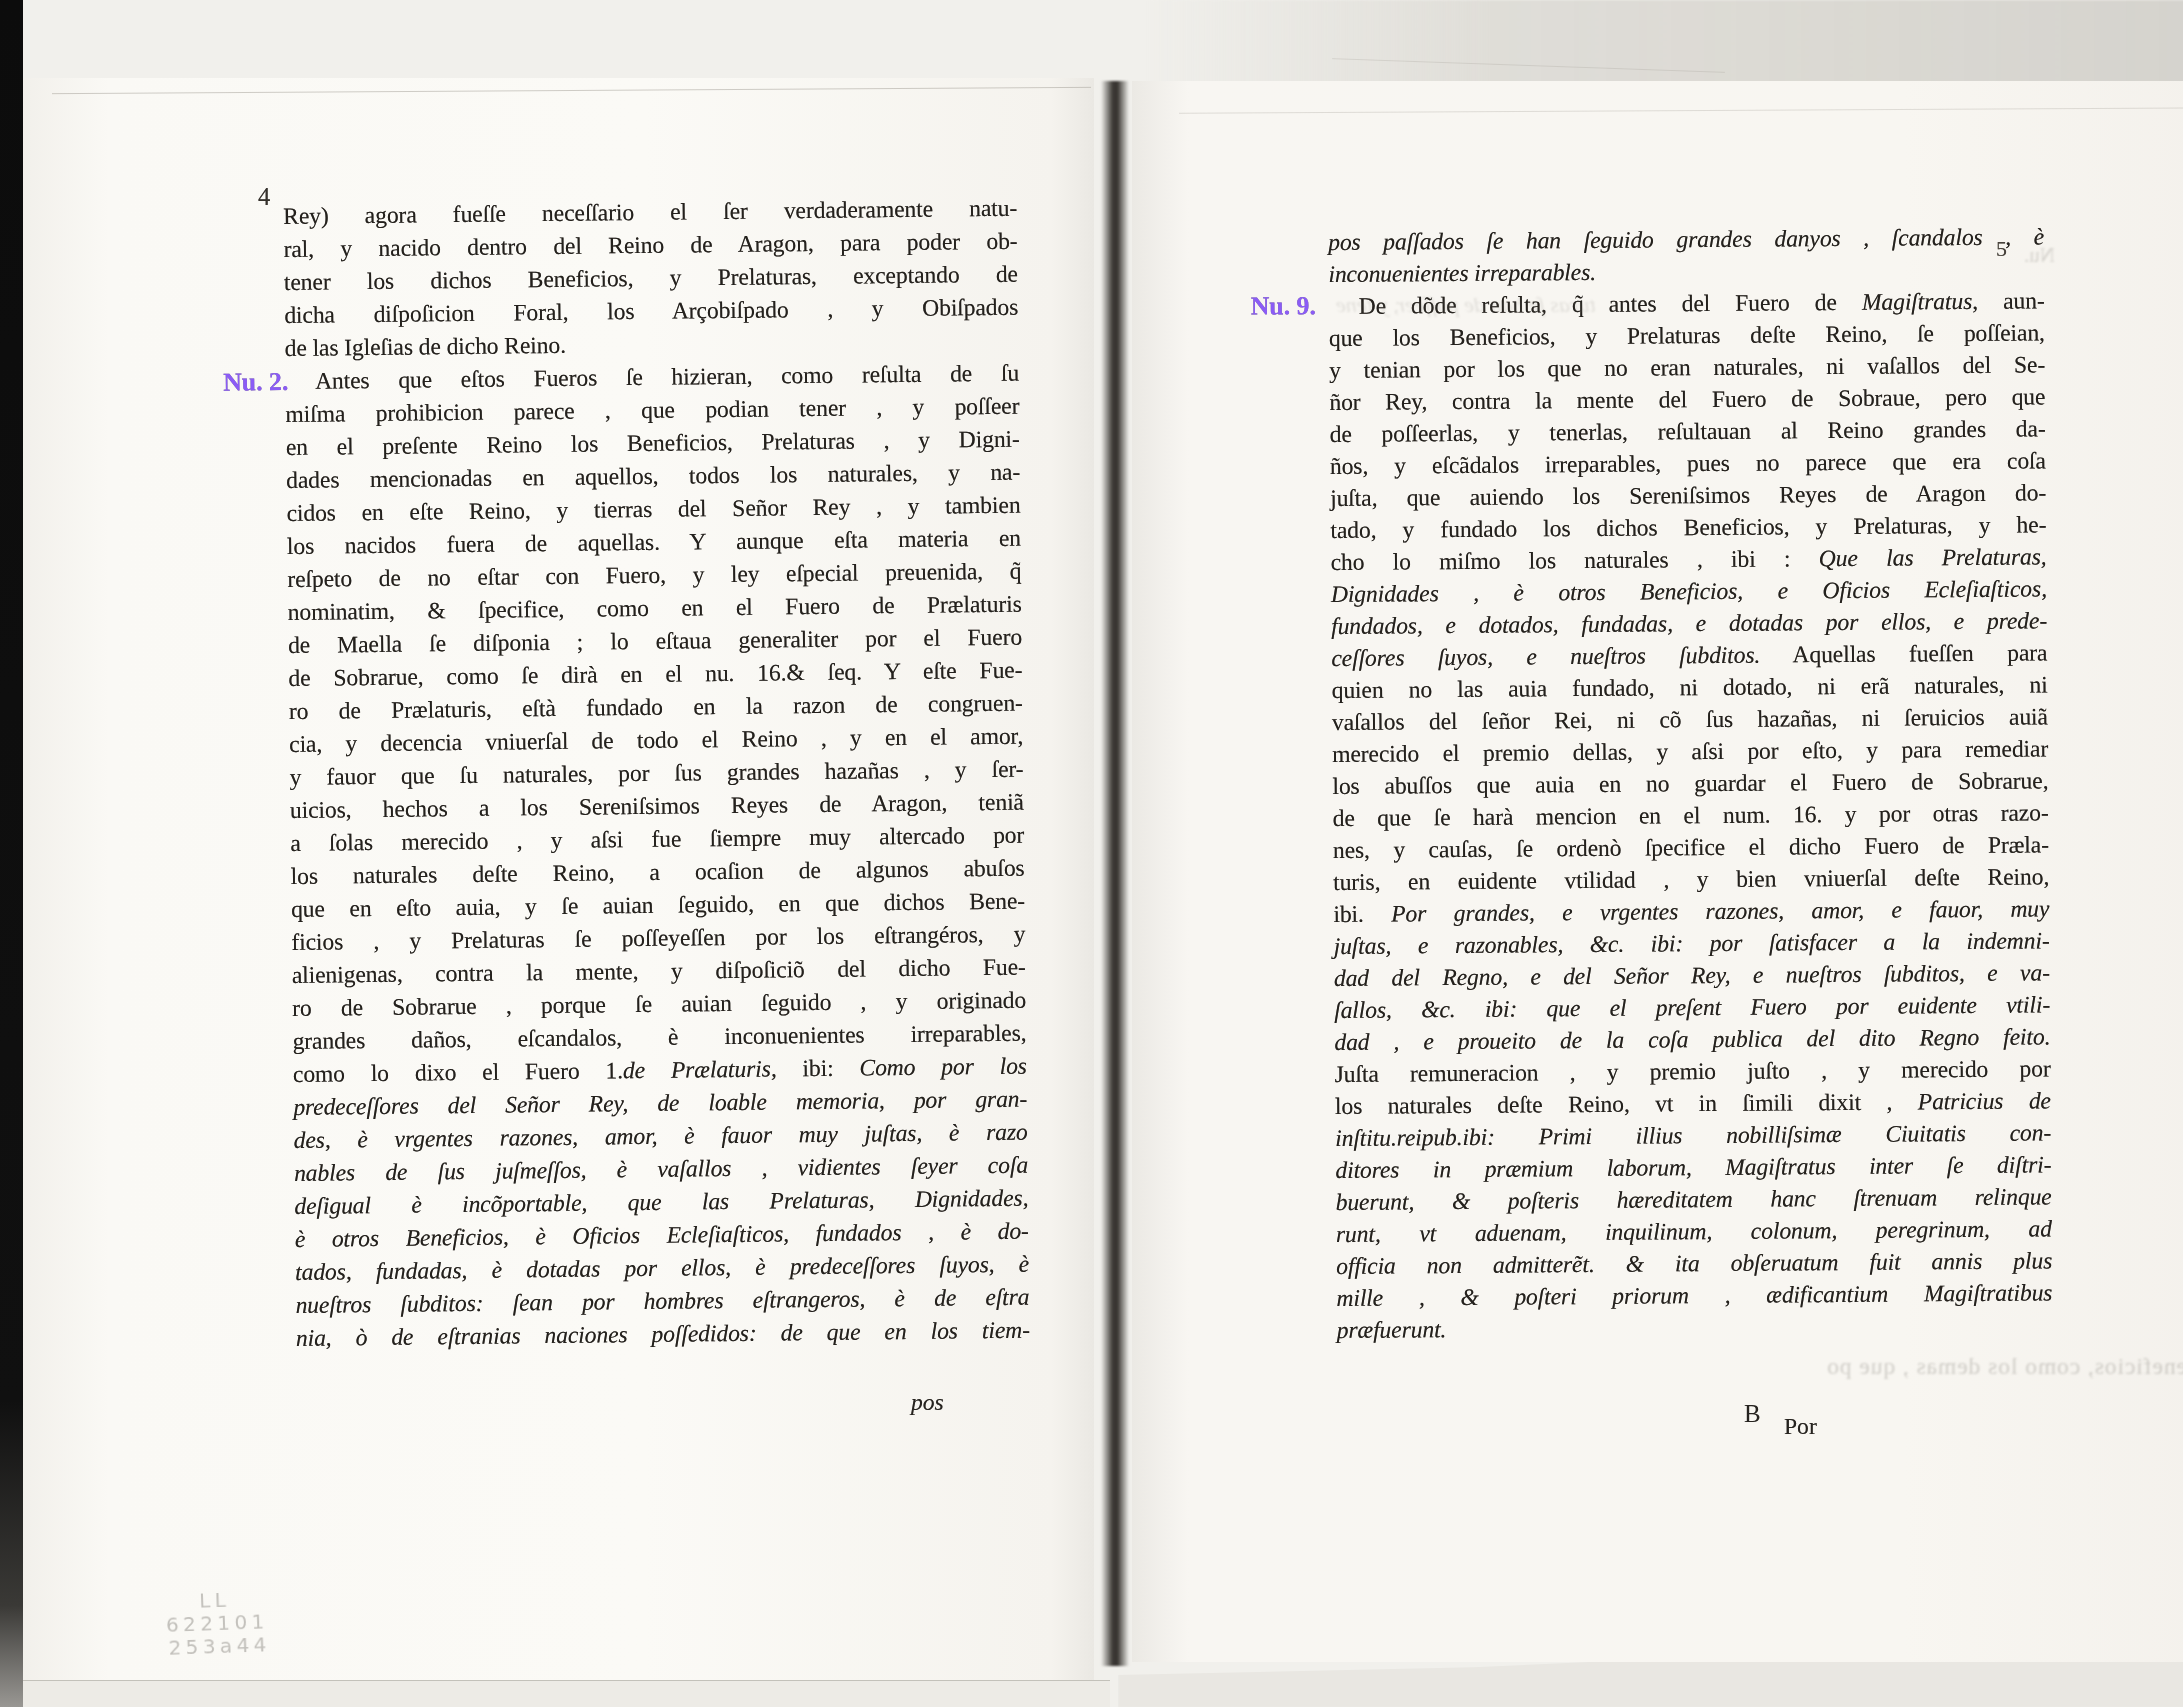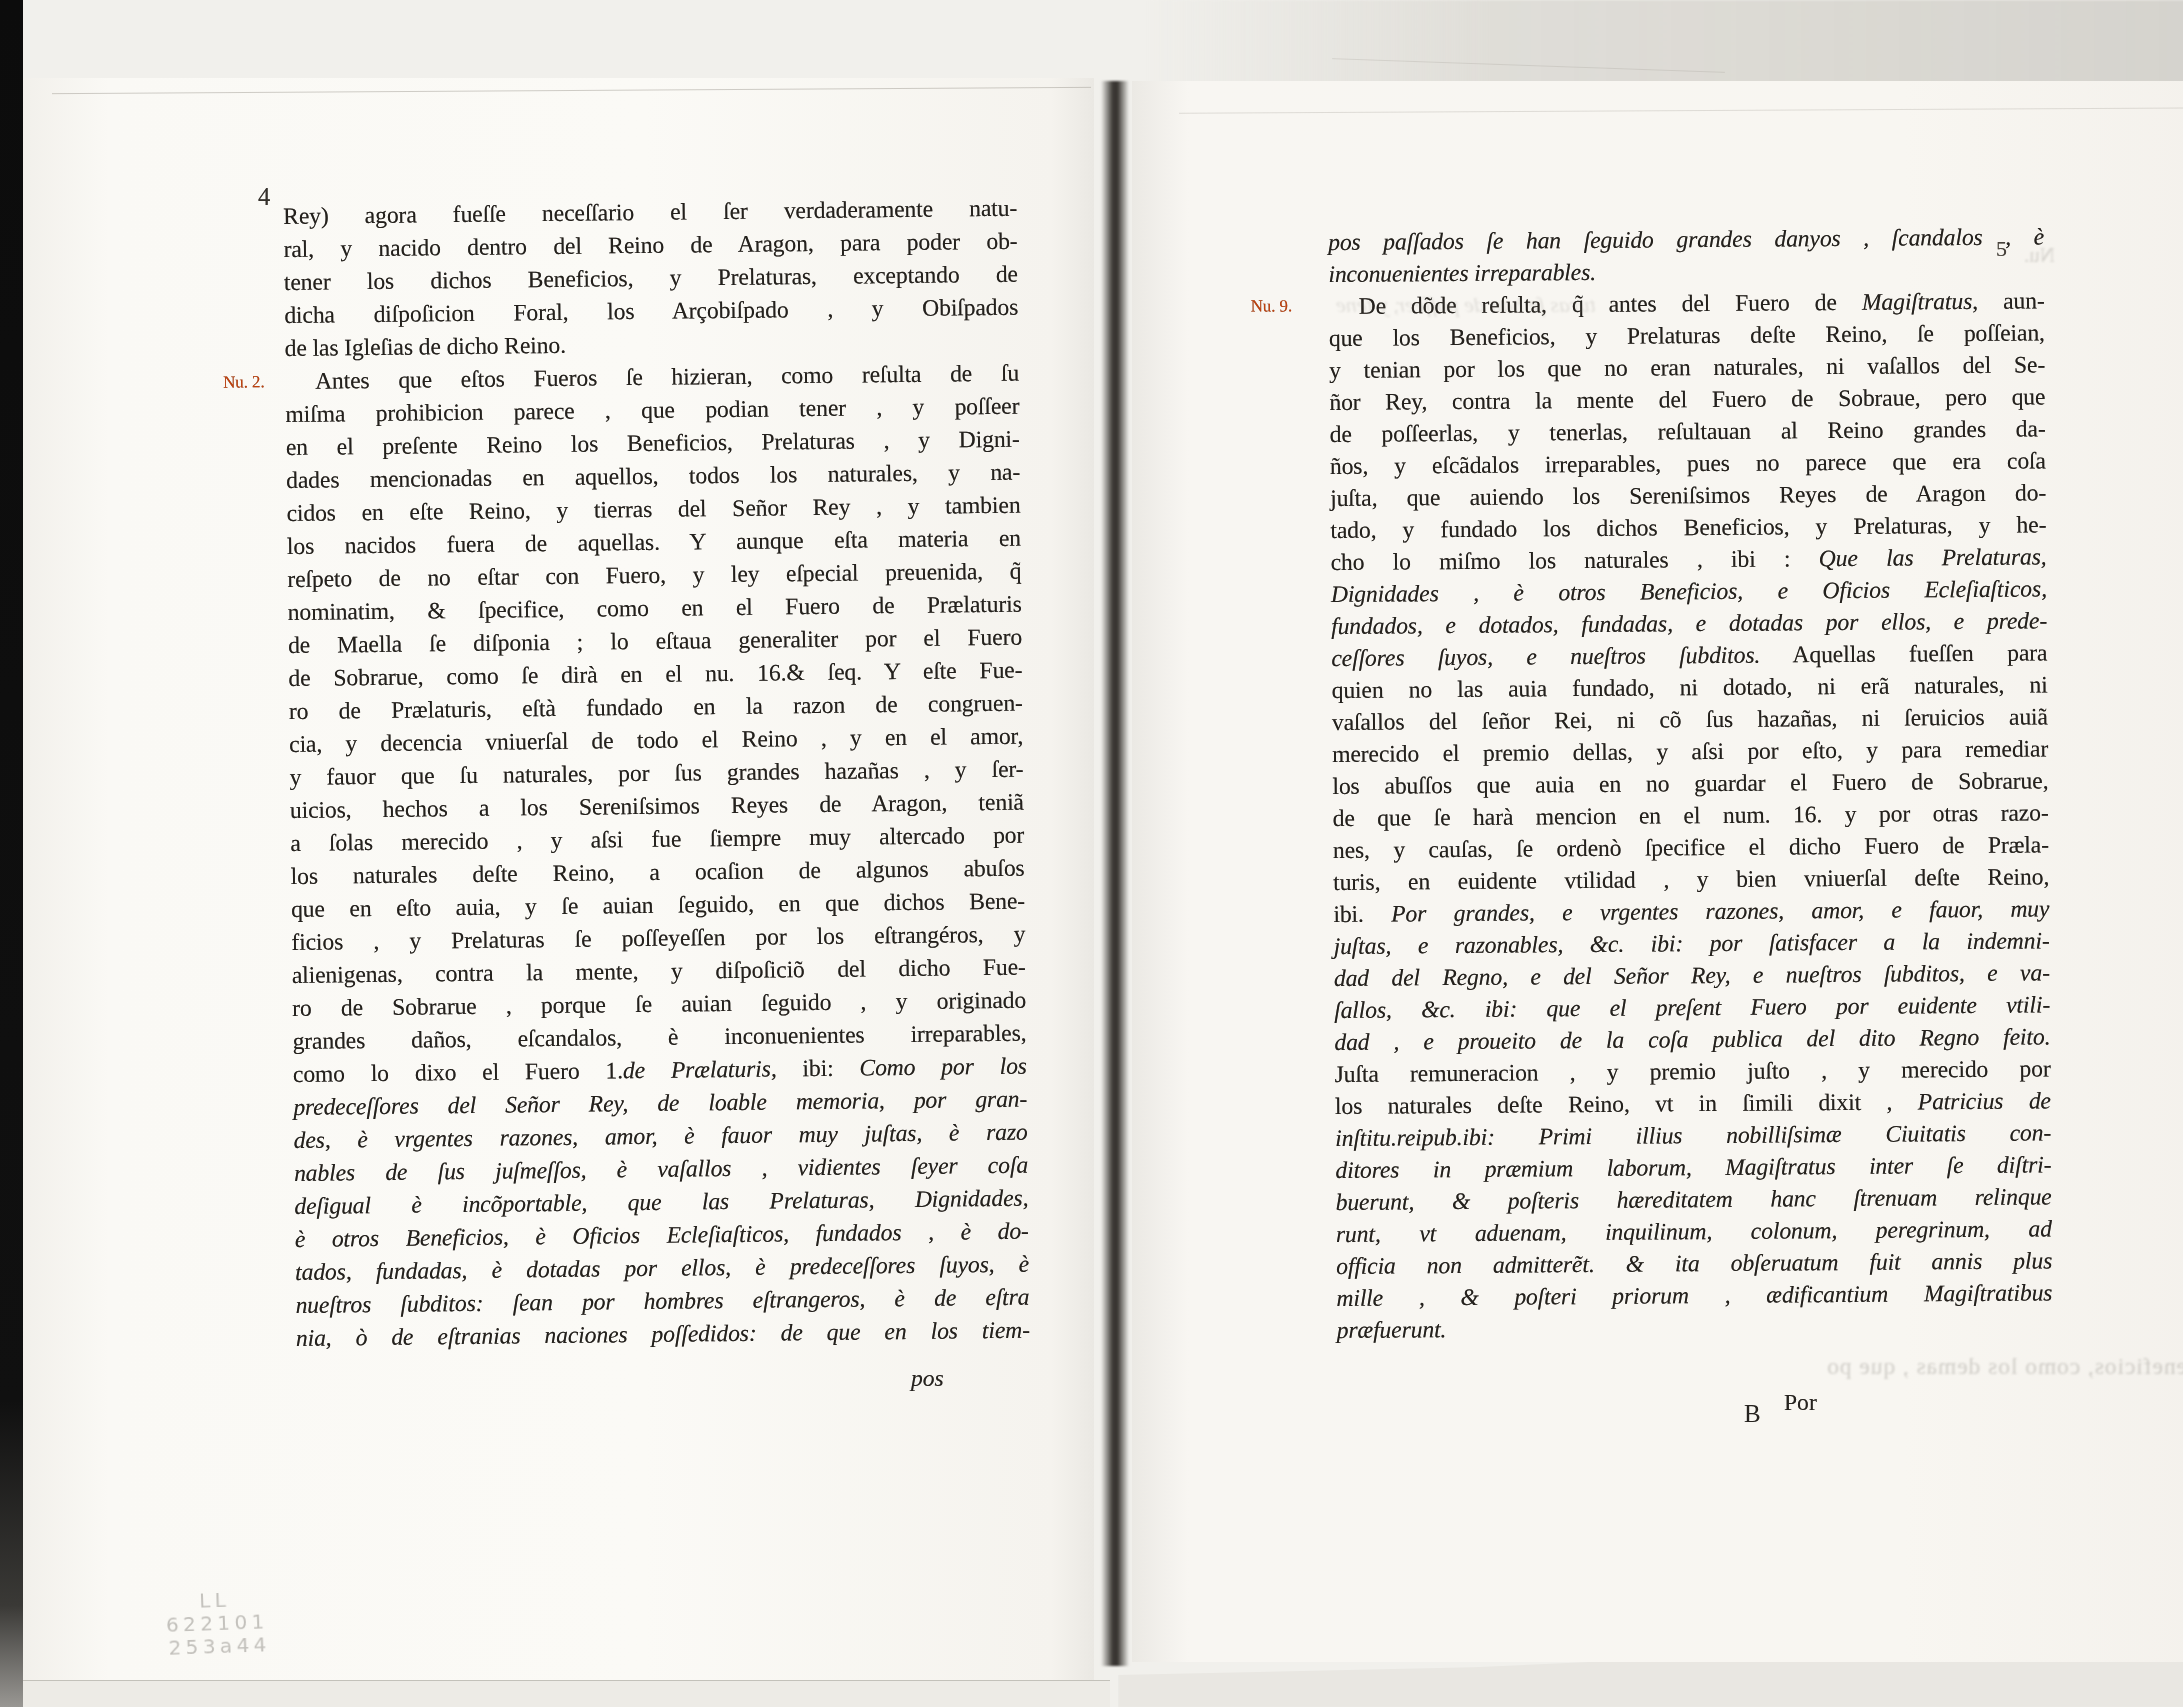--- a/index.html
+++ b/index.html
@@ -34,28 +34,28 @@
   .tb-left{left:283px;top:200px;width:734px;transform:rotate(-0.65deg);transform-origin:left top;}
   .tb-right{left:196px;top:145px;width:716px;transform:rotate(-0.45deg);transform-origin:left top;} 
   .line{position:relative;text-align:justify;text-align-last:justify;
         font-size:23.6px;letter-spacing:-0.1px;white-space:normal;color:#24211d;
         text-shadow:0 0 0.5px rgba(30,26,22,.55);}
   .tb-left .line{line-height:33px;height:33px;}
   .tb-right .line{line-height:32px;height:32px;}
   .line.short{text-align:left;text-align-last:left;}
   .line.indent{text-indent:30px;}
   .it{font-style:italic;}
-  .nu{position:absolute;font-style:normal;font-size:17px;color:#c2410c;text-indent:0;}
+  .nu{position:absolute;font-style:normal;font-size:26px;color:#8b5cf6;text-indent:0;font-weight:bold;}
   .tb-left .nu{left:-62px;}
   .tb-right .nu{left:-78px;}
 
   .pagenum{position:absolute;font-size:24.5px;color:#35312c;text-shadow:0 0 0.4px rgba(40,36,30,.5);}
   .pagenum-left{left:258px;top:183px;}
   .pagenum-right{left:1996px;top:236px;font-size:22px;color:#47423b;}
-  .catchword{position:absolute;font-style:italic;font-size:23.6px;color:#26231f;text-shadow:0 0 0.4px rgba(40,36,30,.5);}
+  .catchword{position:absolute;font-style:italic;font-size:23.6px;color:#26231f;text-shadow:0 0 0.4px rgba(40,36,30,.5);margin-top:24px;}
   .catch-left{left:911px;top:1365px;}
   .catch-right{left:1784px;top:1389px;font-style:normal;}
   .signature{position:absolute;left:1744px;top:1400px;font-size:25px;color:#26231f;}
 
   
   .ghost{position:absolute;transform:scaleX(-1);color:#8f8c85;filter:blur(0.9px);font-size:23.6px;white-space:nowrap;}
   .ghost-bottom{left:1498px;top:1353px;width:769px;opacity:.38;letter-spacing:0.9px;}
   .ghost-mid{left:1336px;top:292px;opacity:.22;font-style:italic;font-size:22px;}
   .ghost-top{left:2024px;top:243px;opacity:.32;font-size:21px;}
 

